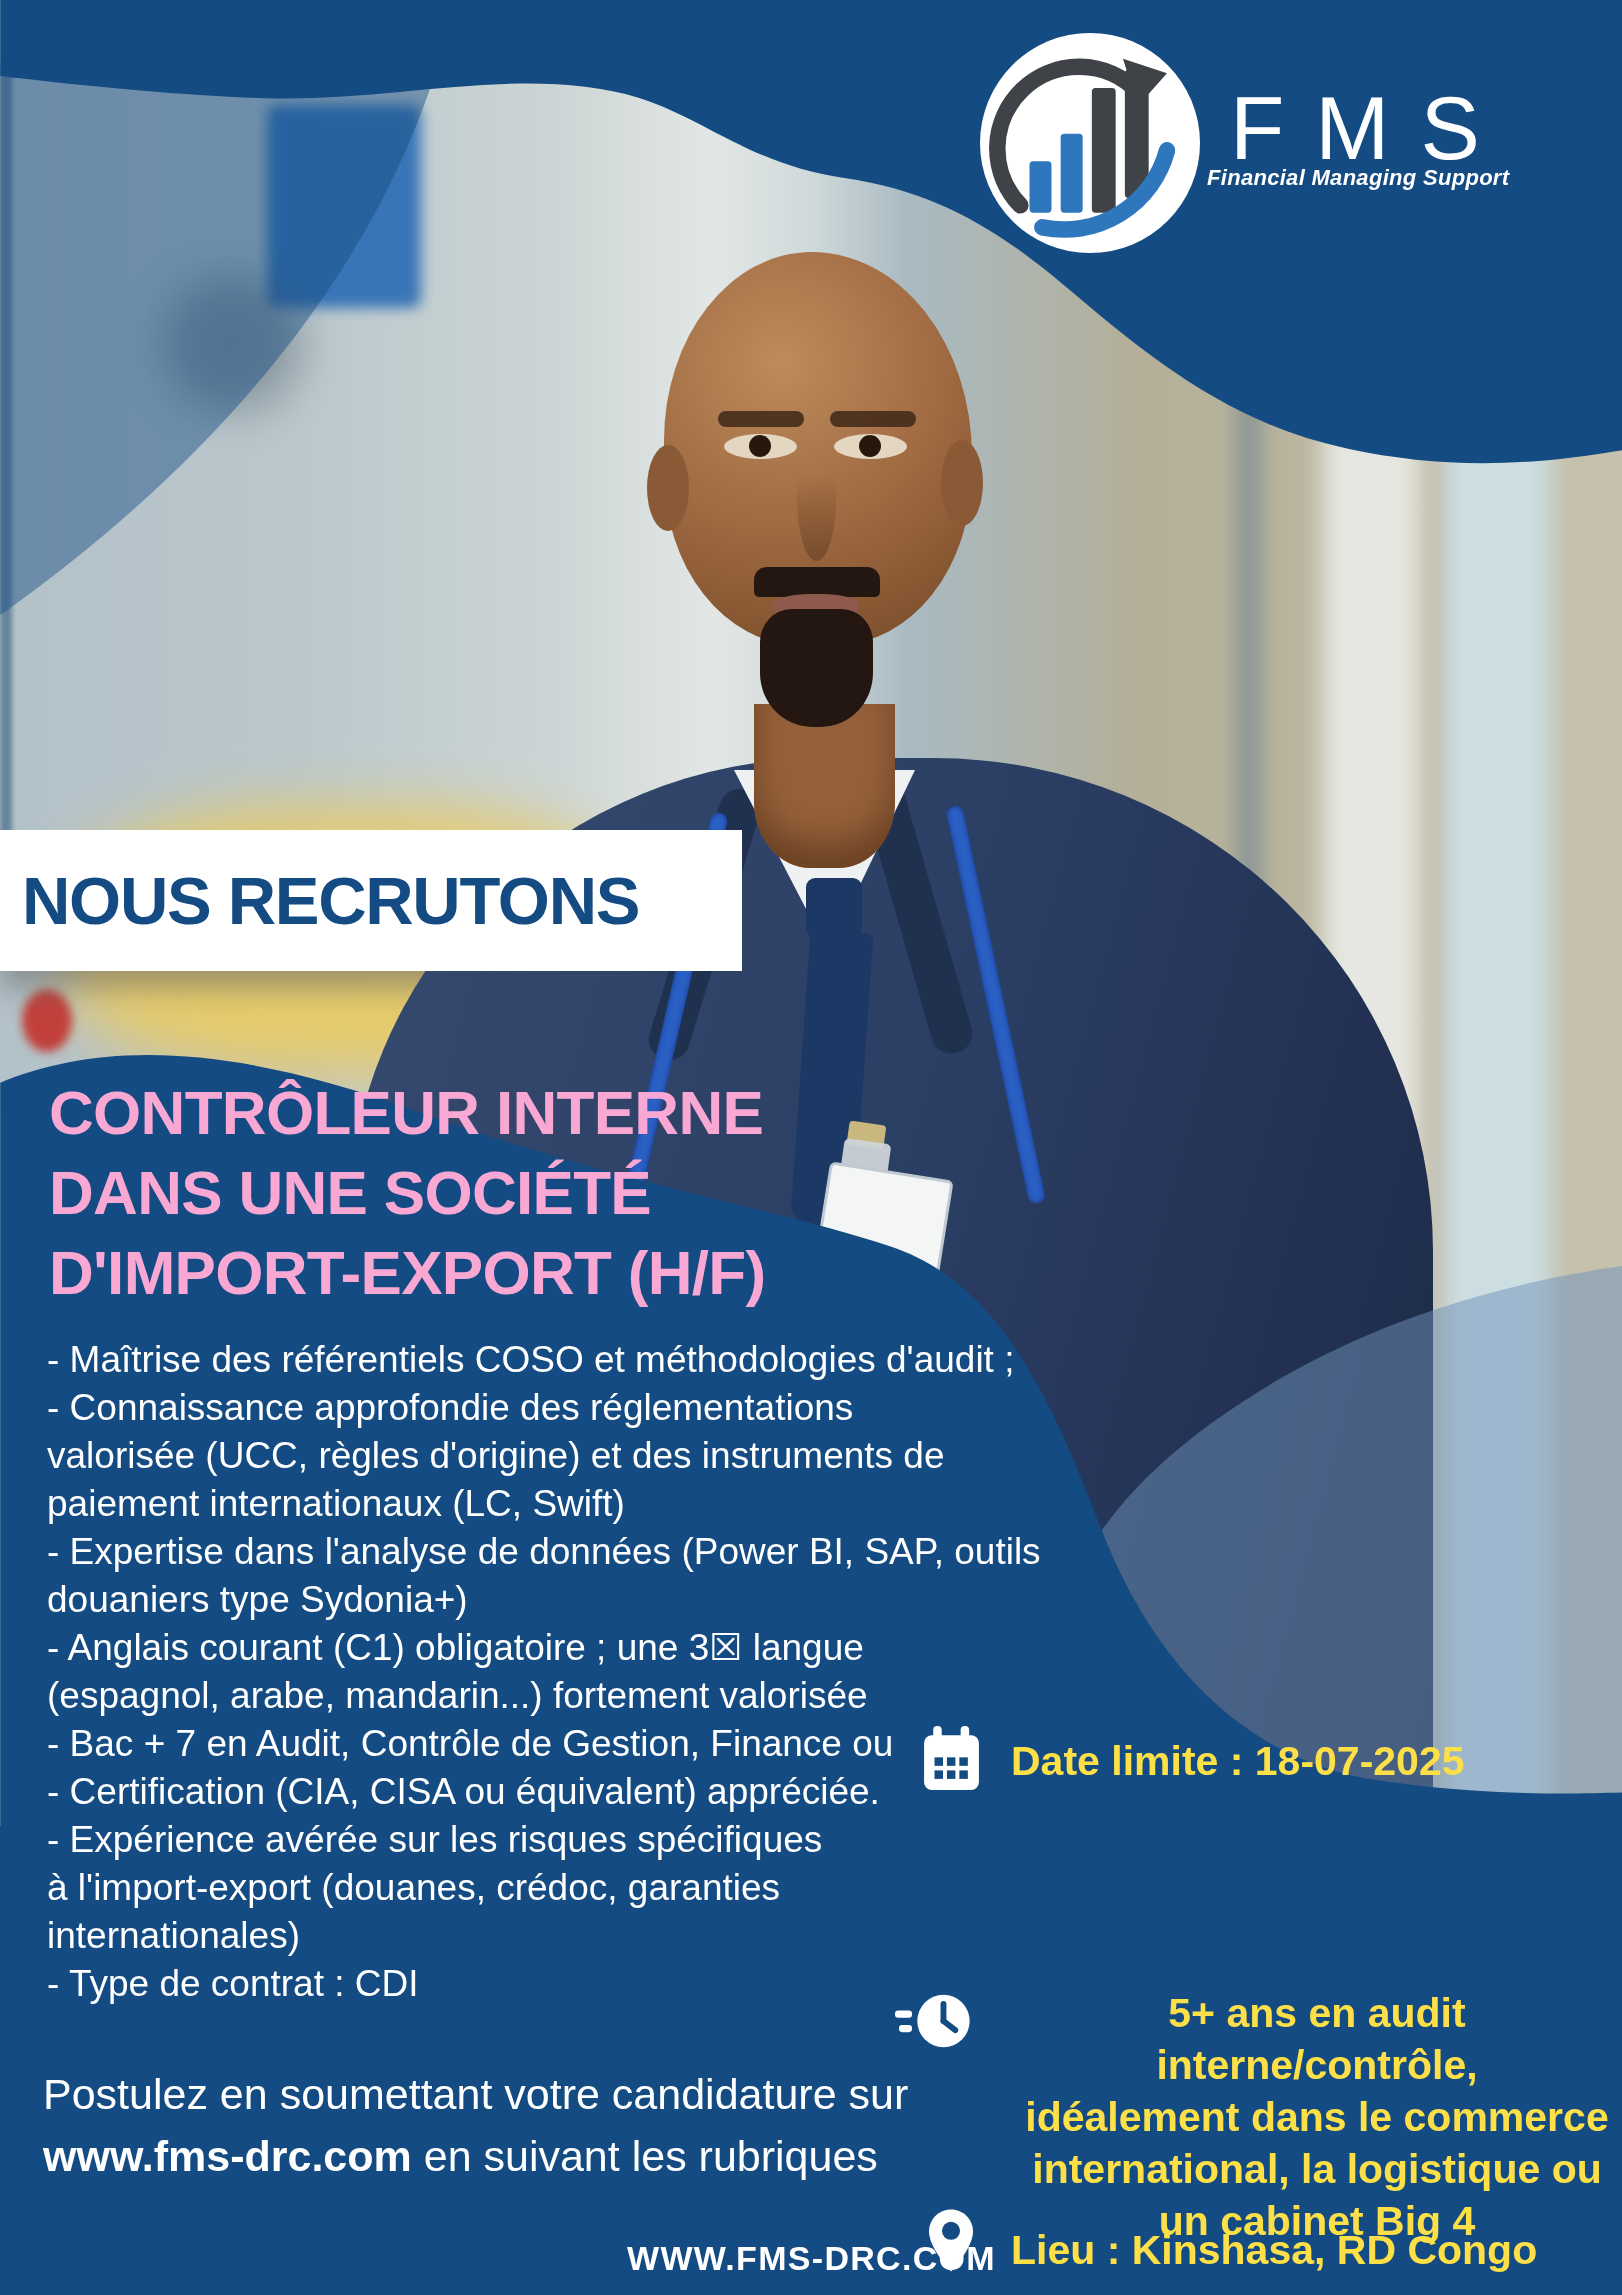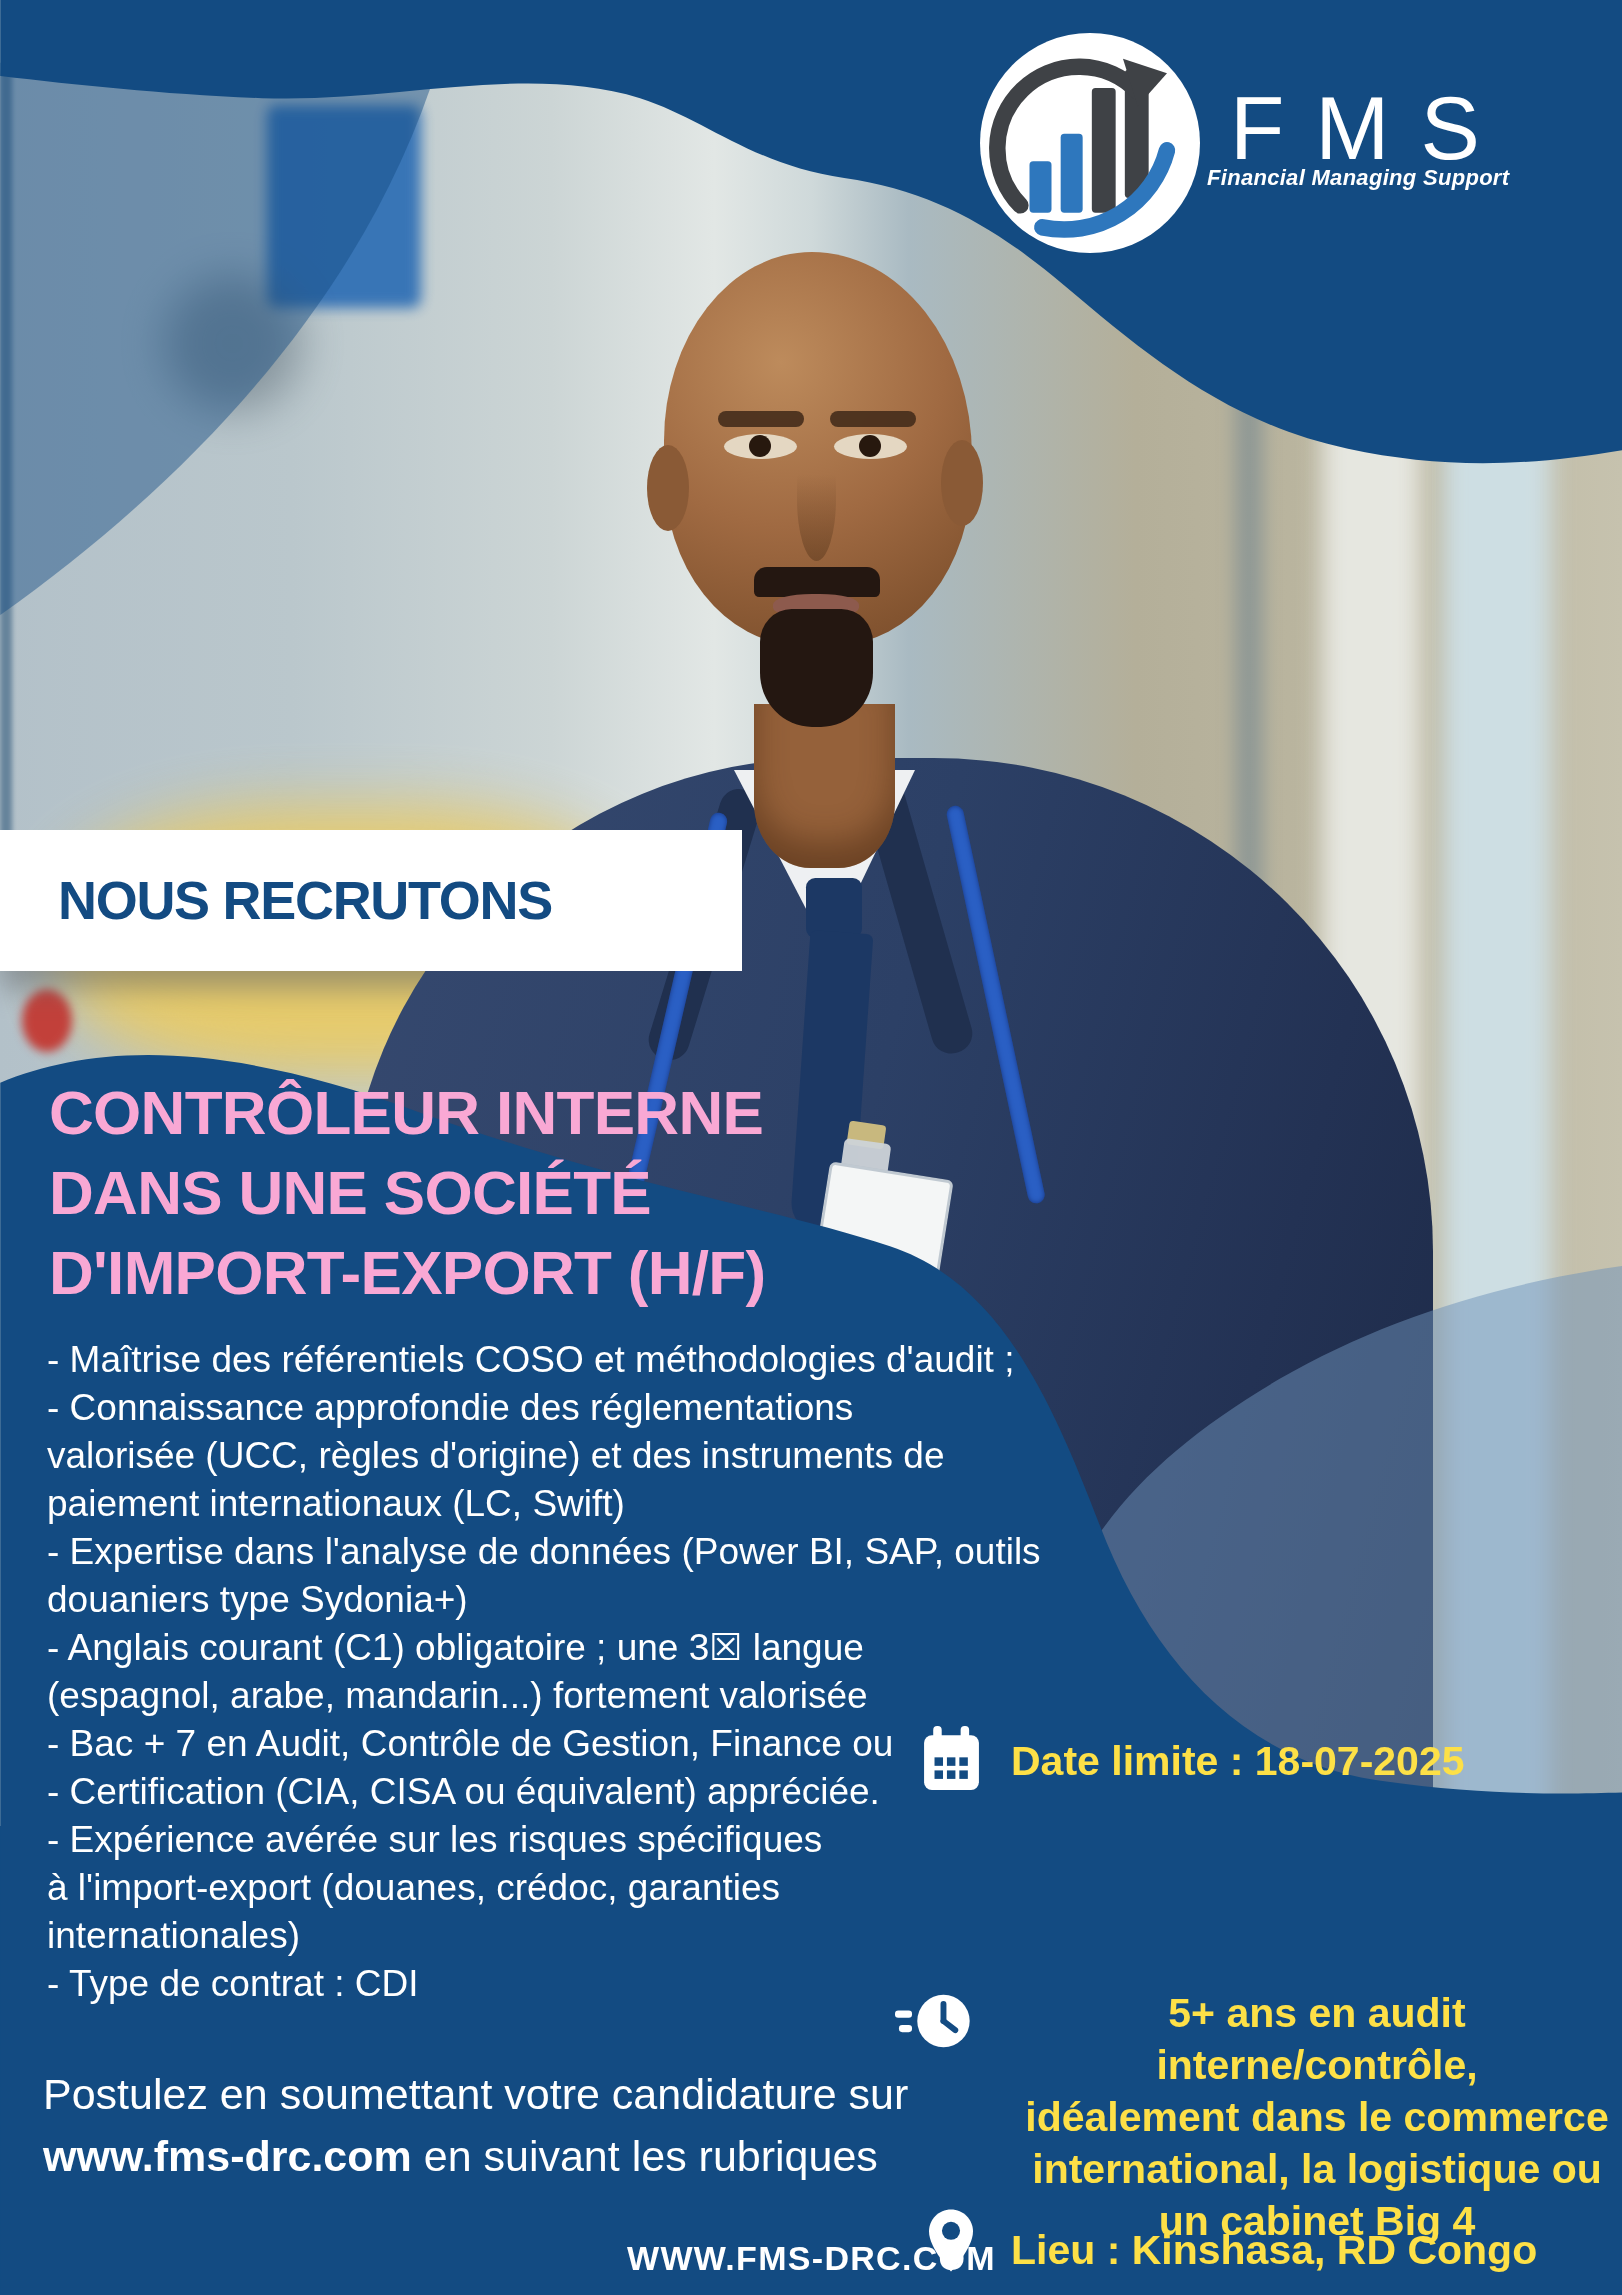--- a/index.html
+++ b/index.html
@@ -55,22 +55,22 @@
   .badge-clip{left:848px;top:1123px;width:37px;height:23.6px;background:#c8b87e;border-radius:3.9px;transform:rotate(8deg);}
   .badge-flap{left:842px;top:1141px;width:47px;height:38px;background:#cdd3d8;border-radius:5.2px;transform:rotate(8deg);opacity:.95;}
   .badge{left:817px;top:1170px;width:119px;height:154px;background:#f4f6f6;border:3.9px solid rgba(175,186,196,.75);
         border-radius:6.5px;transform:rotate(9deg);}
 
   
   svg.shapes{left:0;top:0;}
 
   
   .banner{left:0;top:830px;width:742px;height:141px;background:#ffffff;}
-  .banner-text{left:22px;top:0;height:152px;line-height:141px;font-size:54px;font-weight:bold;
-        letter-spacing:-1.3px;color:#134B82;margin-left:36px;}
+  .banner-text{left:22px;top:0;height:152px;line-height:141px;font-size:67px;font-weight:bold;
+        letter-spacing:-1.3px;color:#134B82;}
 
   
   .logo-circle{left:980px;top:33px;width:220px;height:220px;border-radius:50%;background:#ffffff;}
   .brand{left:1230px;top:77px;font-size:89px;font-weight:normal;color:#ffffff;letter-spacing:31px;}
   .tagline{left:1207px;top:165px;font-size:22px;font-style:italic;font-weight:bold;color:#ffffff;letter-spacing:0.3px;}
 
   
   .job-title{left:49px;top:1073px;color:#f9a8d4;font-size:62px;font-weight:bold;line-height:80px;letter-spacing:-0.7px;}
   .reqs{left:47px;top:1336px;color:#ffffff;font-size:37px;line-height:48px;width:1021px;}
   .apply{left:43px;top:2063px;color:#ffffff;font-size:43px;line-height:62px;}

